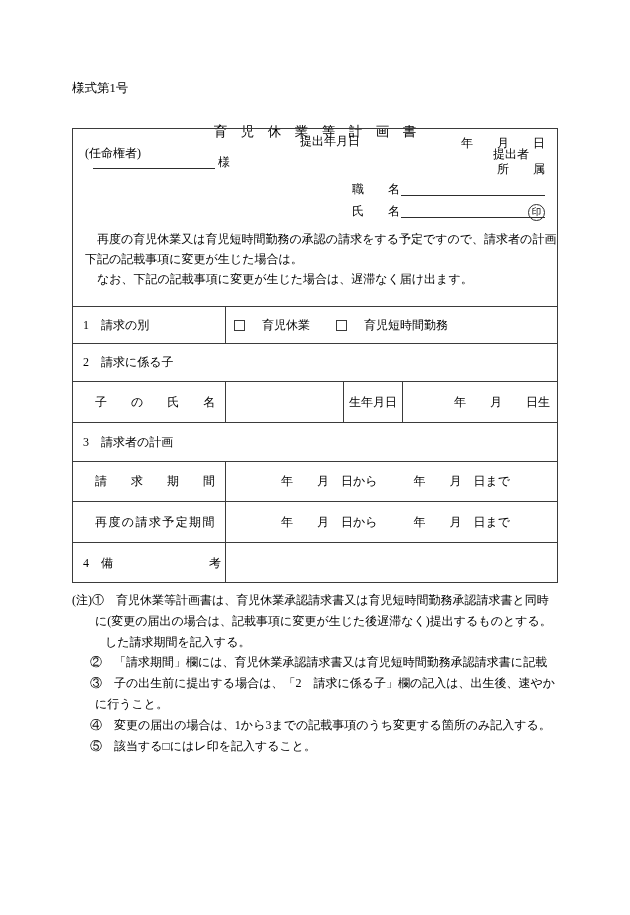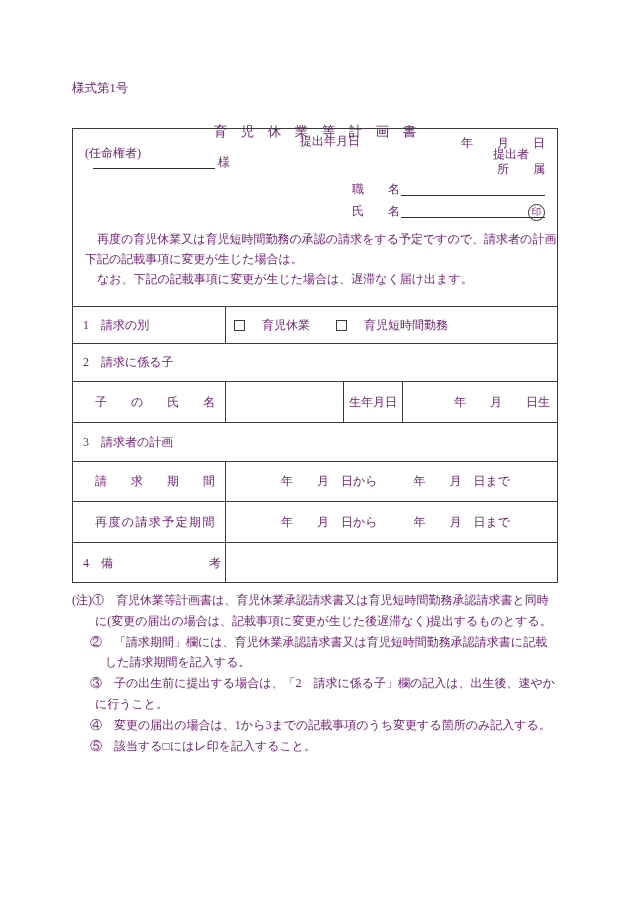--- a/index.html
+++ b/index.html
@@ -2,21 +2,21 @@
 <html><head>
 <meta charset="utf-8">
 <style>
   * { margin:0; padding:0; box-sizing:border-box; }
   html,body { background:#ffffff; }
   .page {
     position:relative;
     width:630px; height:915px;
     background:#fff;
     font-family:"Liberation Serif","DejaVu Serif",serif;
-    color:#701a75;
+    color:#000000;
     font-size:12px;
     overflow:hidden;
   }
   .form-no { position:absolute; left:72px; top:80px; font-size:12.5px; }
   .doc-title { position:absolute; left:0; width:100%; top:99px; text-align:center; font-size:13.5px; white-space:nowrap;margin-top:24px; }
 
   .main-box { position:absolute; left:72px; top:128px; width:486px; height:455px; border:1px solid #3b3b3b; }
 
   
   .hdr { position:relative; height:177px; }
@@ -165,21 +165,21 @@
         <div class="cell c-num">4　備　　　　　　　　考</div>
         <div class="cell c-rest"></div>
       </div>
 
     </div>
   </div>
 
   <div class="notes">
     <div class="nl">(注)①　育児休業等計画書は、育児休業承認請求書又は育児短時間勤務承認請求書と同時</div>
     <div class="nl nl-cont">に(変更の届出の場合は、記載事項に変更が生じた後遅滞なく)提出するものとする。</div>
+    <div class="nl nl-cont2">した請求期間を記入する。</div>
     <div class="nl nl-item">②　「請求期間」欄には、育児休業承認請求書又は育児短時間勤務承認請求書に記載</div>
-    <div class="nl nl-cont2">した請求期間を記入する。</div>
     <div class="nl nl-item">③　子の出生前に提出する場合は、「2　請求に係る子」欄の記入は、出生後、速やか</div>
     <div class="nl nl-cont">に行うこと。</div>
     <div class="nl nl-item">④　変更の届出の場合は、1から3までの記載事項のうち変更する箇所のみ記入する。</div>
     <div class="nl nl-item">⑤　該当する□にはレ印を記入すること。</div>
   </div>
 
 </div>
 
 </body></html>

